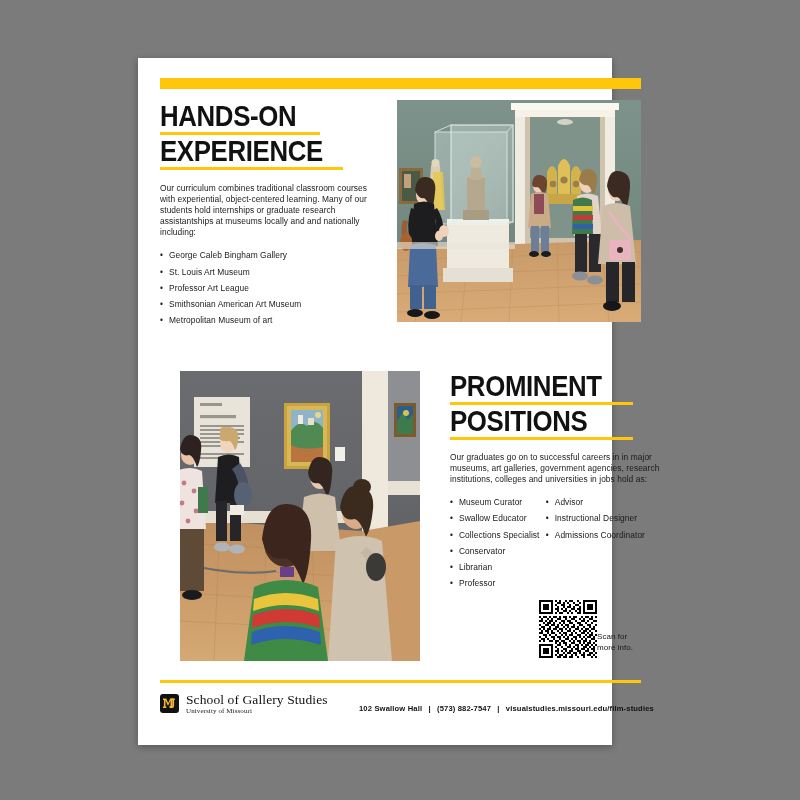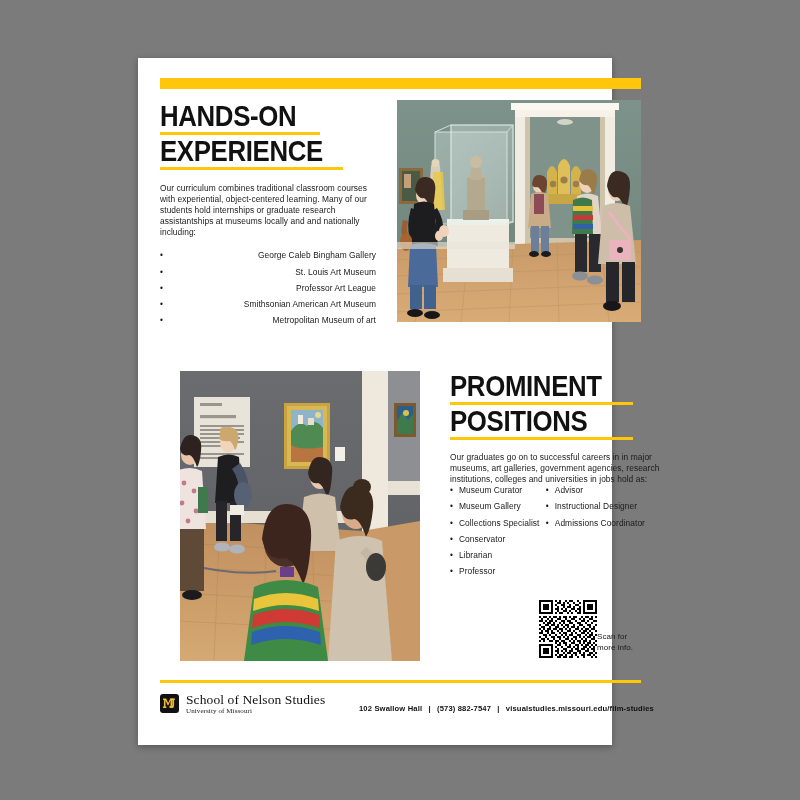--- a/index.html
+++ b/index.html
@@ -57,21 +57,20 @@
   }
 
   .bullets { margin-top: 9px; list-style: none; }
   .bullets li {
     font-size: 8.4px;
     line-height: 16.2px;
     color: #1a1a1a;
     letter-spacing: 0.06px;
     position: relative;
     padding-left: 9px;
-    text-align: right;
   }
   .bullets li::before {
     content: "\2022";
     position: absolute; left: 0; top: 0;
   }
 
   
   .photo {
     position: absolute;
     overflow: hidden;
@@ -85,21 +84,21 @@
   
   .sec2-text { position: absolute; left: 290px; top: 312px; width: 200px; }
   .body-copy2 {
     font-size: 8.4px;
     line-height: 11.1px;
     color: #1a1a1a;
     letter-spacing: 0.06px;
     margin-top: 12px;
     width: 212px;
   }
-  .jobcols { display: flex; margin-top: 0; }
+  .jobcols { display: flex; margin-top: 12px; }
   .jobcol { list-style: none; }
   .jobcol.c1 { width: 101px; }
   .jobcol.c2 { width: 110px; }
   .jobcol li {
     font-size: 8.4px;
     line-height: 11.6px;
     color: #1a1a1a;
     letter-spacing: 0.06px;
     position: relative;
     padding-left: 9px;
@@ -449,21 +448,21 @@
         <div class="hl-wrap">
           <div class="headline">PROMINENT</div>
           <div class="hl-rule w2"></div>
           <div class="headline">POSITIONS</div>
           <div class="hl-rule w2"></div>
         </div>
         <p class="body-copy2">Our graduates go on to successful careers in in major museums, art galleries, government agencies, research institutions, colleges and universities in jobs hold as:</p>
         <div class="jobcols">
           <ul class="jobcol c1">
             <li>Museum Curator</li>
-            <li>Museum Gallery</li>
+            <li>Swallow Educator</li>
             <li>Collections Specialist</li>
             <li>Conservator</li>
             <li>Librarian</li>
             <li>Professor</li>
           </ul>
           <ul class="jobcol c2">
             <li>Advisor</li>
             <li>Instructional Designer</li>
             <li>Admissions Coordinator</li>
           </ul>
@@ -521,21 +520,21 @@
 
       <div class="foot-rule"></div>
       <div class="footer">
         <div class="mu-logo">
           <svg width="15" height="13" viewBox="0 0 15 13">
             <path d="M1 1.5h3.2L6.2 6l2-4.5H11.4V3h-.9v6.6h.9V11H7.6V9.6h.9V3.6L6.4 8.3H5.6L3.5 3.6v6h.9V11H1V9.6h.9V3H1z" fill="#f1b82d"></path>
             <path d="M8.6 1.5h4.3V3h-.8v5.2c0 1.3-1 2.3-2.6 2.3-1.1 0-1.9-.4-2.3-1l1-1c.3.4.7.6 1.2.6.7 0 1.1-.4 1.1-1.1V3h-.9z" fill="#f1b82d"></path>
           </svg>
         </div>
         <div class="wordmark">
-          <div class="wm-main">School of Nelson Studies</div>
+          <div class="wm-main">School of Gallery Studies</div>
           <div class="wm-sub">University of Missouri</div>
         </div>
         <div class="contact">
           <span>102 Swallow Hall</span>
           <span class="sep">|</span>
           <span>(573) 882-7547</span>
           <span class="sep">|</span>
           <span>visualstudies.missouri.edu/film-studies</span>
         </div>
       </div>

